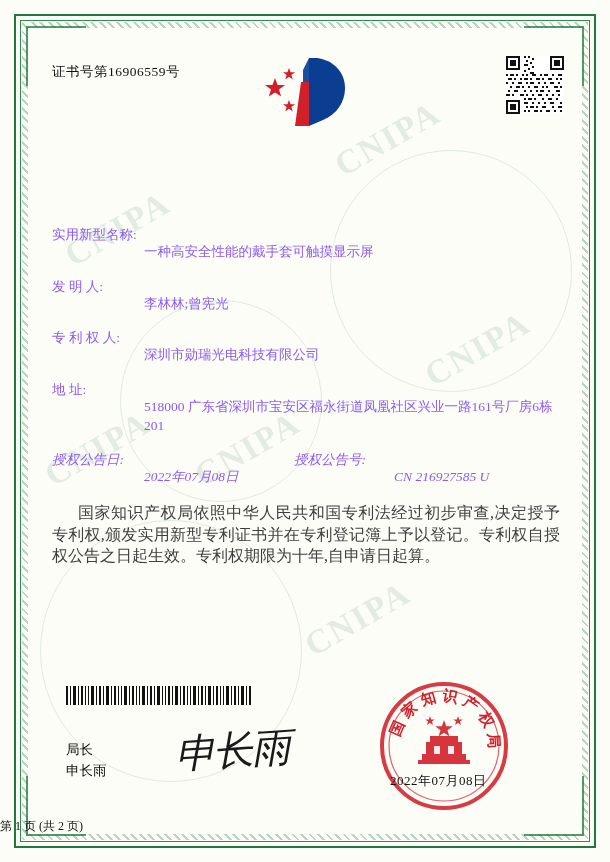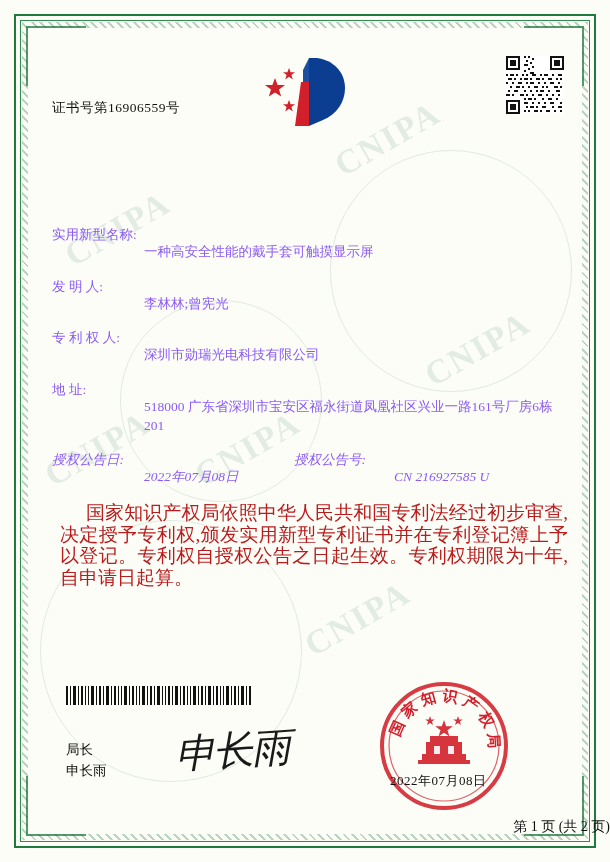--- a/index.html
+++ b/index.html
@@ -87,21 +87,20 @@
     width: 610px; height: 862px;
   }
 
   .cert-no {
     position: absolute;
     left: 52px; top: 63px;
     font-family: "Liberation Serif", serif;
     font-size: 13.5px;
     color: #111;
     letter-spacing: 0.5px;
-    margin-top: 36px;
   }
 
   
   .qr {
     position: absolute;
     right: 46px; top: 56px;
     width: 58px; height: 58px;
     background:#fff;
   }
   .qr svg { display:block; }
@@ -166,25 +165,24 @@
   }
   .pub-left .field-label { width: 92px; }
   .pub-right .field-label { width: 100px; }
 
   .paragraphs {
     position: absolute;
     left: 52px;
     top: 502px;
     width: 508px;
     font-family: "Liberation Serif", serif;
-    font-size: 19px;
+    font-size: 16px;
     line-height: 21.5px;
-    color: #b91c1c;
+    color: #404040;
     text-align: justify;
-    margin-left: 8px;
   }
   .paragraphs p {
     margin: 0 0 4px 0;
     text-indent: 26px;
   }
 
   
   .barcode {
     position: absolute;
     left: 66px;
@@ -232,23 +230,23 @@
     font-family: "Liberation Serif", serif;
     font-size: 13px;
     color: #111;
     letter-spacing: 0.5px;
   }
 
   .footer {
     position: absolute;
     left: 0; right: 0;
     top: 818px;
-    text-align: right;
-    font-family: "Liberation Serif", serif;
-    font-size: 14px;
+    text-align: left;
+    font-family: "Liberation Serif", serif;
+    font-size: 12px;
     color: #111;
   }
 </style>
 </head>
 <body>
 
 <div class="page">
 
   <div class="border-outer"></div>
   <div class="border-guilloche"></div>

